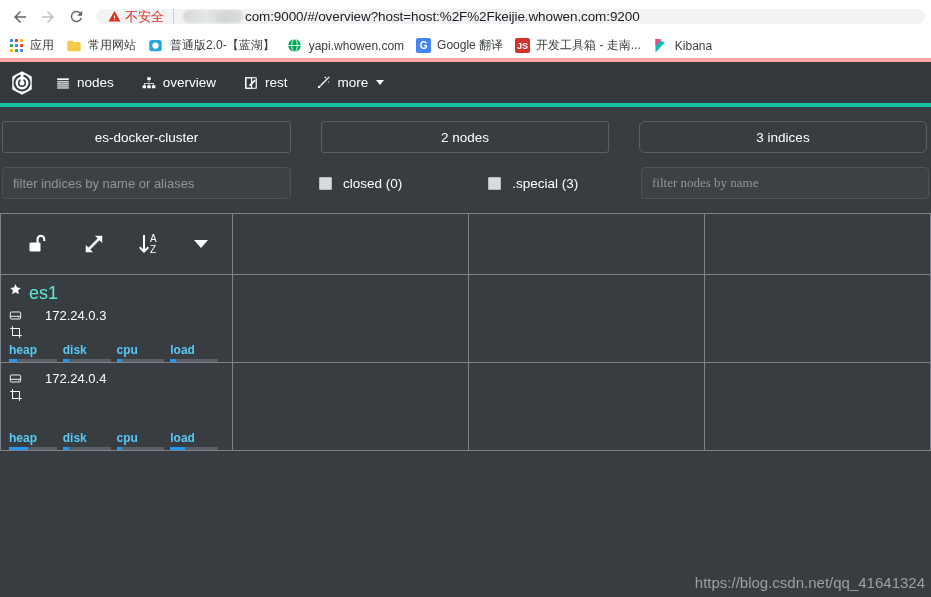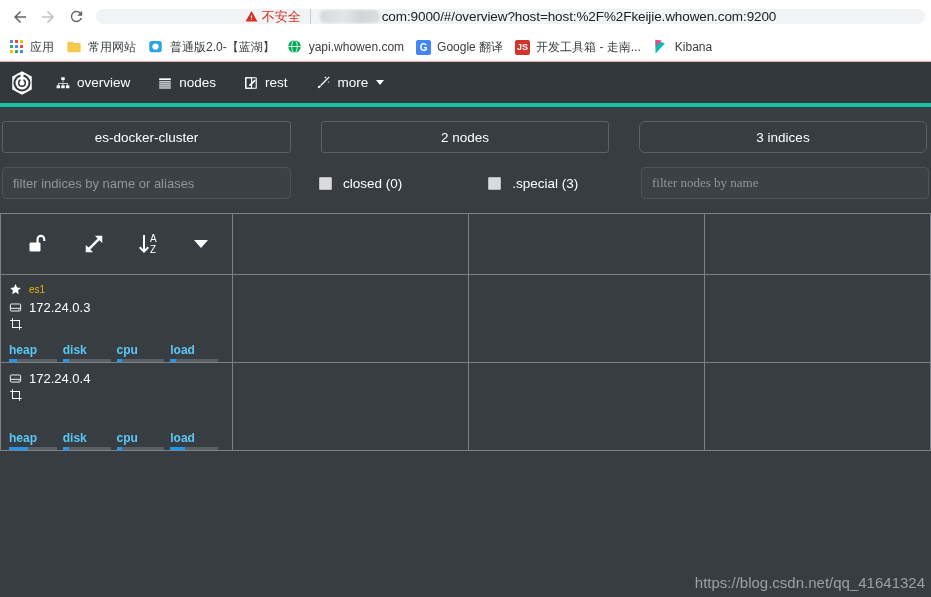--- a/index.html
+++ b/index.html
@@ -33,21 +33,20 @@
   .omnibox {
     flex: 1;
     height: 15px;
     margin-left: 6px;
     background: #f1f3f4;
     border-radius: 14px;
     display:flex; align-items:center;
     padding: 0 12px;
     overflow: hidden;
     min-width: 0;
-    justify-content: center;
   }
   .warn-triangle {
     color:#d93025; font-size:12px; margin-right:4px; line-height:1;
     display:flex; align-items:center;
   }
   .warn-triangle svg { display:block; }
   .not-secure {
     color:#d93025; font-size:13px; white-space:nowrap;
   }
   .omni-sep {
@@ -65,21 +64,21 @@
     color:#202124; font-size:13.5px; white-space:nowrap;
     letter-spacing:-0.1px;
   }
 
   
   .bookmarks-row {
     height: 29px;
     display:flex; align-items:center;
     padding: 0 4px 0 4px;
     background:#ffffff;
-    border-bottom: 1px solid #fca5a5;
+    border-bottom: 4px solid #fca5a5;
     overflow:hidden;
   }
   .bm {
     display:flex; align-items:center;
     height:24px; padding: 0 6px;
     border-radius: 4px;
     white-space:nowrap;
     flex:none;
   }
   .bm-label {
@@ -210,25 +209,25 @@
   }
   .hdr-tool.caret-tool { width: 50px; }
   .caret-down {
     width:0;height:0;border-left:7px solid transparent;border-right:7px solid transparent;
     border-top:8px solid #ffffff;
   }
 
   .node-row .col-0 { min-height: 87px; }
   .node-cell-inner { padding: 8px 8px 0 8px; position:relative; height:87px; }
   .node-name {
-    display:flex; align-items:center; color:#eab308; font-size:10px; margin-bottom:4px;
+    display:flex; align-items:flex-start; color:#5eead4; font-size:18px; margin-bottom:4px;
   }
   .node-name .star { margin-right:7px; display:flex; }
   .node-ip {
-    display:flex; align-items:center; color:#ffffff; font-size:13px; margin-bottom:3px;
+    display:flex; align-items:center; color:#ffffff; font-size:13px; margin-bottom:3px;gap:16px;
   }
   .node-ip .ipico { margin-right:7px; display:flex; }
   .node-roles { display:flex; align-items:center; height:16px; margin-bottom:4px; }
 
   .stats {
     display:flex; position:absolute; left:8px; right:8px; bottom:0;
   }
   .stat { flex: 1 1 0; padding-right: 6px; }
   .stat-label { color:#5bc8f5; font-size:12px; margin-bottom:2px;font-weight:bold; }
   .stat-track { height: 3px; background:#5a6166; width: 100%; }
@@ -357,41 +356,41 @@
         <path d="M16 8a8 8 0 1 1 0 16 8 8 0 0 1 0-16z" fill="#ffffff"></path>
         <circle cx="16" cy="16" r="5" fill="#32383c"></circle>
         <rect x="14.2" y="3" width="3.6" height="11" rx="1.6" fill="#ffffff"></rect>
         <circle cx="16" cy="16" r="3.1" fill="#ffffff"></circle>
       </svg>
     </div>
 
     <div class="navlink">
       <span class="nico">
         <svg width="14" height="14" viewBox="0 0 24 24" fill="#ffffff">
+          <rect x="2" y="4" width="20" height="3"></rect>
+          <rect x="2" y="9" width="20" height="2"></rect>
+          <rect x="2" y="12.5" width="20" height="2"></rect>
+          <rect x="2" y="16" width="20" height="2"></rect>
+          <rect x="2" y="19.5" width="20" height="2"></rect>
+        </svg>
+      </span>
+      <span>nodes</span>
+    </div>
+
+    <div class="navlink">
+      <span class="nico">
+        <svg width="14" height="14" viewBox="0 0 24 24" fill="#ffffff">
           <rect x="9" y="2" width="6" height="5" rx="1"></rect>
           <rect x="1" y="16" width="6" height="5" rx="1"></rect>
           <rect x="9" y="16" width="6" height="5" rx="1"></rect>
           <rect x="17" y="16" width="6" height="5" rx="1"></rect>
           <path d="M11.4 7h1.2v4h-1.2zM4 12.5h16v1.2H4zM3.4 13h1.2v3H3.4zM11.4 13h1.2v3h-1.2zM19.4 13h1.2v3h-1.2z"></path>
         </svg>
       </span>
       <span>overview</span>
-    </div>
-
-    <div class="navlink">
-      <span class="nico">
-        <svg width="14" height="14" viewBox="0 0 24 24" fill="#ffffff">
-          <rect x="2" y="4" width="20" height="3"></rect>
-          <rect x="2" y="9" width="20" height="2"></rect>
-          <rect x="2" y="12.5" width="20" height="2"></rect>
-          <rect x="2" y="16" width="20" height="2"></rect>
-          <rect x="2" y="19.5" width="20" height="2"></rect>
-        </svg>
-      </span>
-      <span>nodes</span>
     </div>
 
     <div class="navlink">
       <span class="nico">
         <svg width="14" height="14" viewBox="0 0 24 24" fill="none" stroke="#ffffff" stroke-width="2">
           <path d="M3 3h10v18H3z" transform="translate(0 0)"></path>
           <rect x="3" y="3" width="18" height="18" rx="1"></rect>
           <path d="M9 15l9-9 2.2 2.2-9 9H9z" fill="#ffffff" stroke="none"></path>
         </svg>
       </span>

